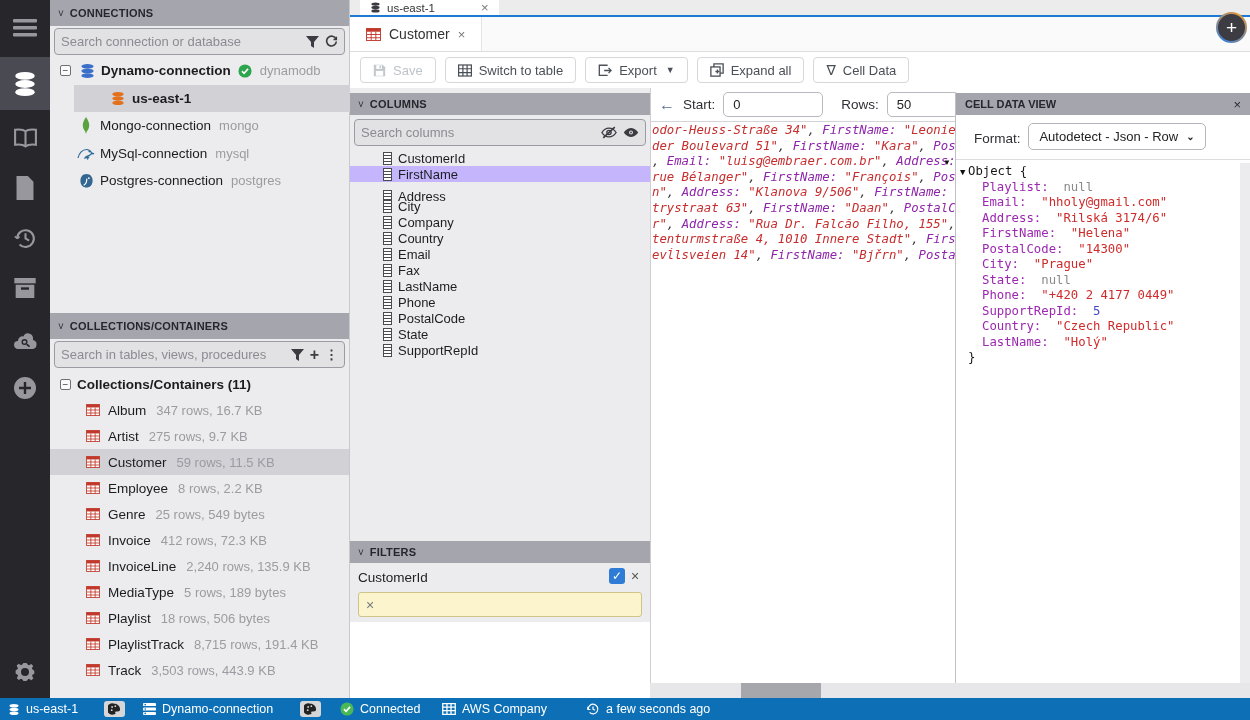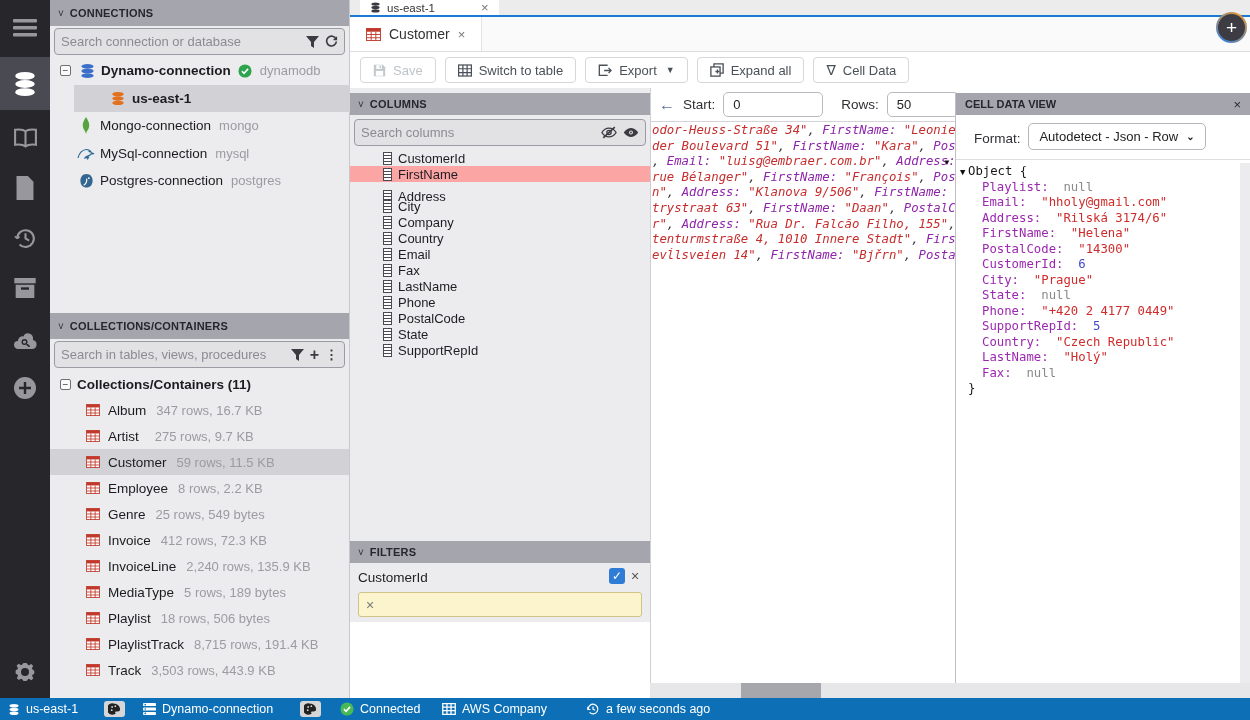--- a/index.html
+++ b/index.html
@@ -38,21 +38,21 @@
 
 
 .toolbar{position:absolute;left:350px;top:52px;width:900px;height:36px;background:#fff;display:flex;align-items:center;gap:9px;padding-left:10px}
 .tbtn{display:inline-flex;align-items:center;gap:7px;height:26px;padding:0 12px;border:1px solid #d7d7db;border-radius:4px;background:#fff;color:#4a5057;font-size:13px;cursor:pointer;white-space:nowrap}
 .tbtn.dis{color:#bfc4c9;cursor:default}
 .tbtn .chev{font-size:9px;margin-left:2px;color:#4a5057}
 
 
 .manager{position:absolute;left:350px;top:88px;width:300px;height:595px;background:#ececee}
 .colrow{position:absolute;left:0;width:100%;height:16px;display:flex;align-items:center;padding-left:33px;gap:6px;font-size:13px;color:#1d1d22;cursor:pointer;white-space:nowrap}
-.colrow.sel{background:#fca5a5}
+.colrow.sel{background:#c4b5fd}
 .filterfield{position:absolute;left:8px;font-size:13.5px;color:#222}
 .chkbox{position:absolute;width:16px;height:16px;background:#2e7cd6;border-radius:3px;color:#fff;display:flex;align-items:center;justify-content:center;font-size:12px;cursor:pointer}
 .filterinput{position:absolute;left:8px;right:8px;height:25px;background:#fbf4cd;border:1px solid #cfc488;border-radius:3px;display:flex;align-items:center;padding:0 7px}
 .filterinput input{flex:1;border:none;background:transparent;outline:none;font-size:13px;color:#333;font-family:"Liberation Sans",sans-serif}
 .whiteblock{position:absolute;left:0;width:100%;background:#fff}
 
 
 .dataarea{position:absolute;left:650px;top:88px;width:600px;height:595px;background:#fff;border-left:1px solid #cfcfd3}
 .gridhead{position:absolute;left:0;top:0;width:100%;height:34px;border-bottom:1px solid #d4d4d8;display:flex;align-items:center;gap:8px;padding-left:8px;background:#fff}
 .gridhead .back{color:#5b6e96;font-size:16px;cursor:pointer}
@@ -281,21 +281,21 @@
         </div>
         <div class="row" style="top:423px;height:26px;padding-left:36px;gap:8px">
           <span style="display:flex">
             <svg width="14" height="12" viewBox="0 0 16 14">
               <rect x=".5" y=".5" width="15" height="13" fill="#fff" stroke="#c0392b"></rect>
               <rect x=".5" y=".5" width="15" height="3.5" fill="#c0392b"></rect>
               <path d="M.5 7h15M.5 10.5h15M5.5 4v9.5M10.5 4v9.5" stroke="#c0392b"></path>
             </svg>
           </span>
           <span class="lbl">Artist</span>
-          <span class="meta" style="margin-left:8px">275 rows, 9.7 KB</span>
+          <span class="meta" style="margin-left:2px">275 rows, 9.7 KB</span>
         </div>
         <div class="row sel" style="top:449px;height:26px;padding-left:36px;gap:8px">
           <span style="display:flex">
             <svg width="14" height="12" viewBox="0 0 16 14">
               <rect x=".5" y=".5" width="15" height="13" fill="#fff" stroke="#c0392b"></rect>
               <rect x=".5" y=".5" width="15" height="3.5" fill="#c0392b"></rect>
               <path d="M.5 7h15M.5 10.5h15M5.5 4v9.5M10.5 4v9.5" stroke="#c0392b"></path>
             </svg>
           </span>
           <span class="lbl">Customer</span>
@@ -652,28 +652,26 @@
       <span class="chev">⌄</span>
     </div>
     <div class="cpdivider"></div>
     <div class="cpjson" id="cell-json">
         <div class="jline" style="padding-left:4px"><span class="jarrow">▼</span><span class="b">Object {</span></div>
         <div class="jline" style="padding-left:26px"><span class="k">Playlist:</span><span class="u">  null</span></div>
         <div class="jline" style="padding-left:26px"><span class="k">Email:</span><span class="v">  "hholy@gmail.com"</span></div>
         <div class="jline" style="padding-left:26px"><span class="k">Address:</span><span class="v">  "Rilská 3174/6"</span></div>
         <div class="jline" style="padding-left:26px"><span class="k">FirstName:</span><span class="v">  "Helena"</span></div>
         <div class="jline" style="padding-left:26px"><span class="k">PostalCode:</span><span class="v">  "14300"</span></div>
-        <div class="jline" style="padding-left:26px"><span class="k">CustomerId:</span><span class="n">  6</span></div>
         <div class="jline" style="padding-left:26px"><span class="k">City:</span><span class="v">  "Prague"</span></div>
         <div class="jline" style="padding-left:26px"><span class="k">State:</span><span class="u">  null</span></div>
         <div class="jline" style="padding-left:26px"><span class="k">Phone:</span><span class="v">  "+420 2 4177 0449"</span></div>
         <div class="jline" style="padding-left:26px"><span class="k">SupportRepId:</span><span class="n">  5</span></div>
         <div class="jline" style="padding-left:26px"><span class="k">Country:</span><span class="v">  "Czech Republic"</span></div>
         <div class="jline" style="padding-left:26px"><span class="k">LastName:</span><span class="v">  "Holý"</span></div>
-        <div class="jline" style="padding-left:26px"><span class="k">Fax:</span><span class="u">  null</span></div>
         <div class="jline" style="padding-left:4px"><span class="jarrow"> </span><span class="b">}</span></div>
       </div>
     <div class="vscroll"></div>
   </div>
 
   <div class="statusbar">
     <div class="sbitem" style="left:8px">
       <svg width="12" height="13" viewBox="0 0 16 16">
           <g fill="#fff">
             <ellipse cx="8" cy="3" rx="6" ry="2.4"></ellipse>

